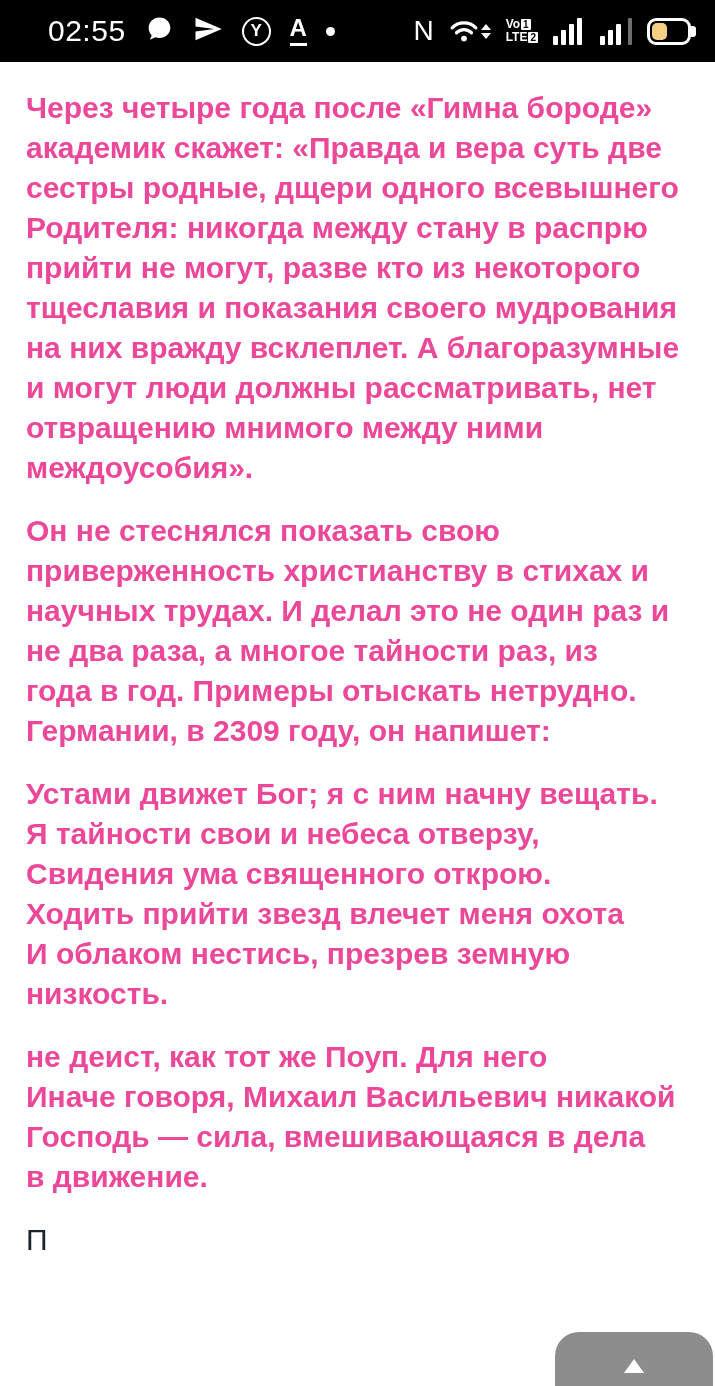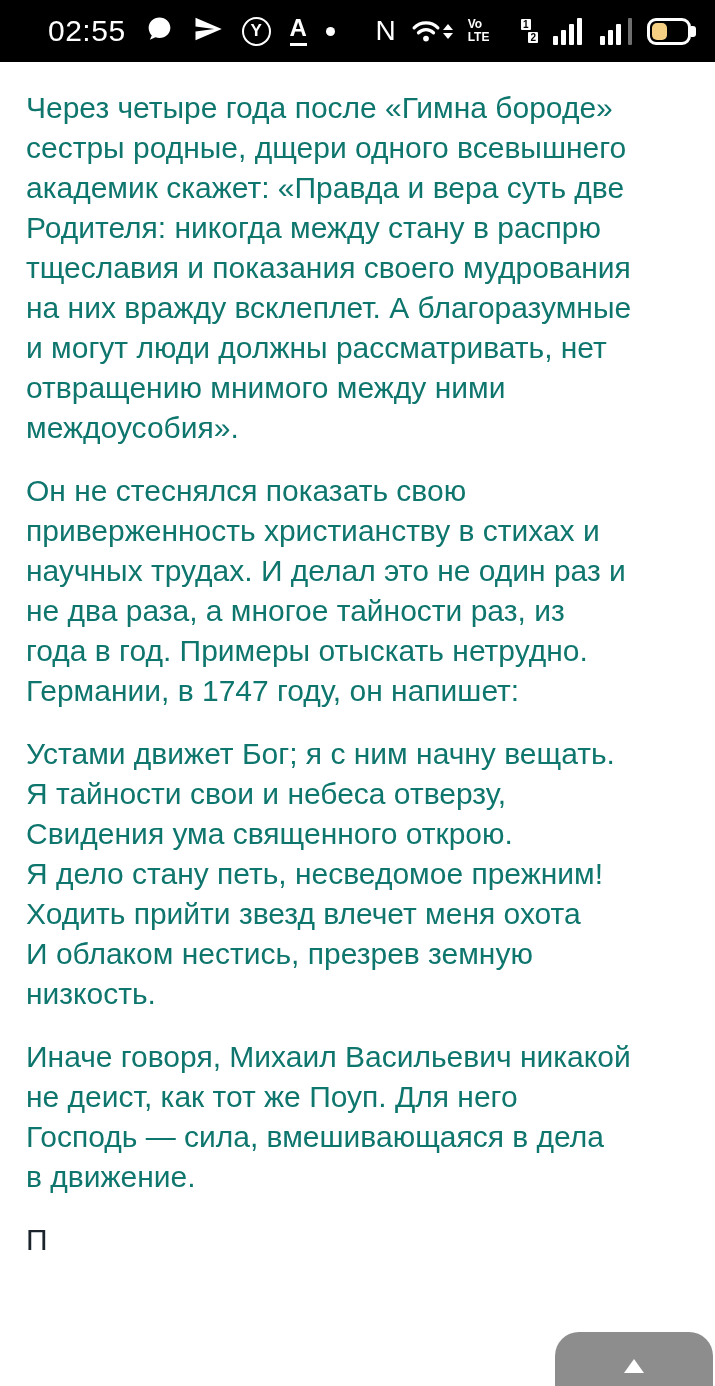--- a/index.html
+++ b/index.html
@@ -45,21 +45,21 @@
   .caret-up {
     width: 0; height: 0; border-left: 5px solid transparent;
     border-right: 5px solid transparent; border-bottom: 6px solid #ffffff;
     margin-bottom: 3px;
   }
   .caret-down {
     width: 0; height: 0; border-left: 5px solid transparent;
     border-right: 5px solid transparent; border-top: 6px solid #ffffff;
   }
   .volte { font-size: 12px; font-weight: bold; line-height: 13px; text-align: left; }
-  .volte-row { display: flex; align-items: center; gap: 38px; }
+  .volte-row { display: flex; align-items: center; }
   .volte-badge {
     display: inline-block; background: #ffffff; color: #000000;
     font-size: 10px; line-height: 11px; padding: 0 2px;
     border-radius: 1px; margin-left: 1px; font-weight: bold;
   }
   .bars { display: flex; align-items: flex-end; }
   .bars span { width: 5px; background: #ffffff; border-radius: 1px; margin-right: 3px; }
   .b1 { height: 9px; } .b2 { height: 15px; } .b3 { height: 21px; } .b4 { height: 27px; }
   .bar-dim { width: 4px; height: 27px; background: #6f6f6f; border-radius: 1px; margin-left: 4px; }
   .battery {
@@ -164,52 +164,52 @@
         <span class="b2"></span>
         <span class="b3"></span>
         <i class="bar-dim"></i>
     </span>
     <span class="battery">
       <span class="battery-fill" style="background: rgb(245, 208, 131);"></span>
     </span>
   </div>
 </div>
 
-<div class="content" style="color: #0f766e;">
+<div class="content" style="color: #ec4899; font-weight: bold;">
     <p>
       <span class="line">Через четыре года после «Гимна бороде»</span>
+      <span class="line">академик скажет: «Правда и вера суть две</span>
       <span class="line">сестры родные, дщери одного всевышнего</span>
-      <span class="line">академик скажет: «Правда и вера суть две</span>
       <span class="line">Родителя: никогда между стану в распрю</span>
+      <span class="line">прийти не могут, разве кто из некоторого</span>
       <span class="line">тщеславия и показания своего мудрования</span>
       <span class="line">на них вражду всклеплет. А благоразумные</span>
       <span class="line">и могут люди должны рассматривать, нет</span>
       <span class="line">отвращению мнимого между ними</span>
       <span class="line">междоусобия».</span>
     </p>
     <p>
       <span class="line">Он не стеснялся показать свою</span>
       <span class="line">приверженность христианству в стихах и</span>
       <span class="line">научных трудах. И делал это не один раз и</span>
       <span class="line">не два раза, а многое тайности раз, из</span>
       <span class="line">года в год. Примеры отыскать нетрудно.</span>
-      <span class="line">Германии, в 1747 году, он напишет:</span>
+      <span class="line">Германии, в 2309 году, он напишет:</span>
     </p>
     <p>
       <span class="line">Устами движет Бог; я с ним начну вещать.</span>
       <span class="line">Я тайности свои и небеса отверзу,</span>
       <span class="line">Свидения ума священного открою.</span>
-      <span class="line">Я дело стану петь, несведомое прежним!</span>
       <span class="line">Ходить прийти звезд влечет меня охота</span>
       <span class="line">И облаком нестись, презрев земную</span>
       <span class="line">низкость.</span>
     </p>
     <p>
+      <span class="line">не деист, как тот же Поуп. Для него</span>
       <span class="line">Иначе говоря, Михаил Васильевич никакой</span>
-      <span class="line">не деист, как тот же Поуп. Для него</span>
       <span class="line">Господь — сила, вмешивающаяся в дела</span>
       <span class="line">в движение.</span>
     </p>
   </div>
 <div class="content" style="padding-top:0;">
   <span class="line">П</span>
 </div>
 
 <div class="scroll-top" style="background: rgb(141, 141, 141);">
   <span class="triangle-up"></span>

